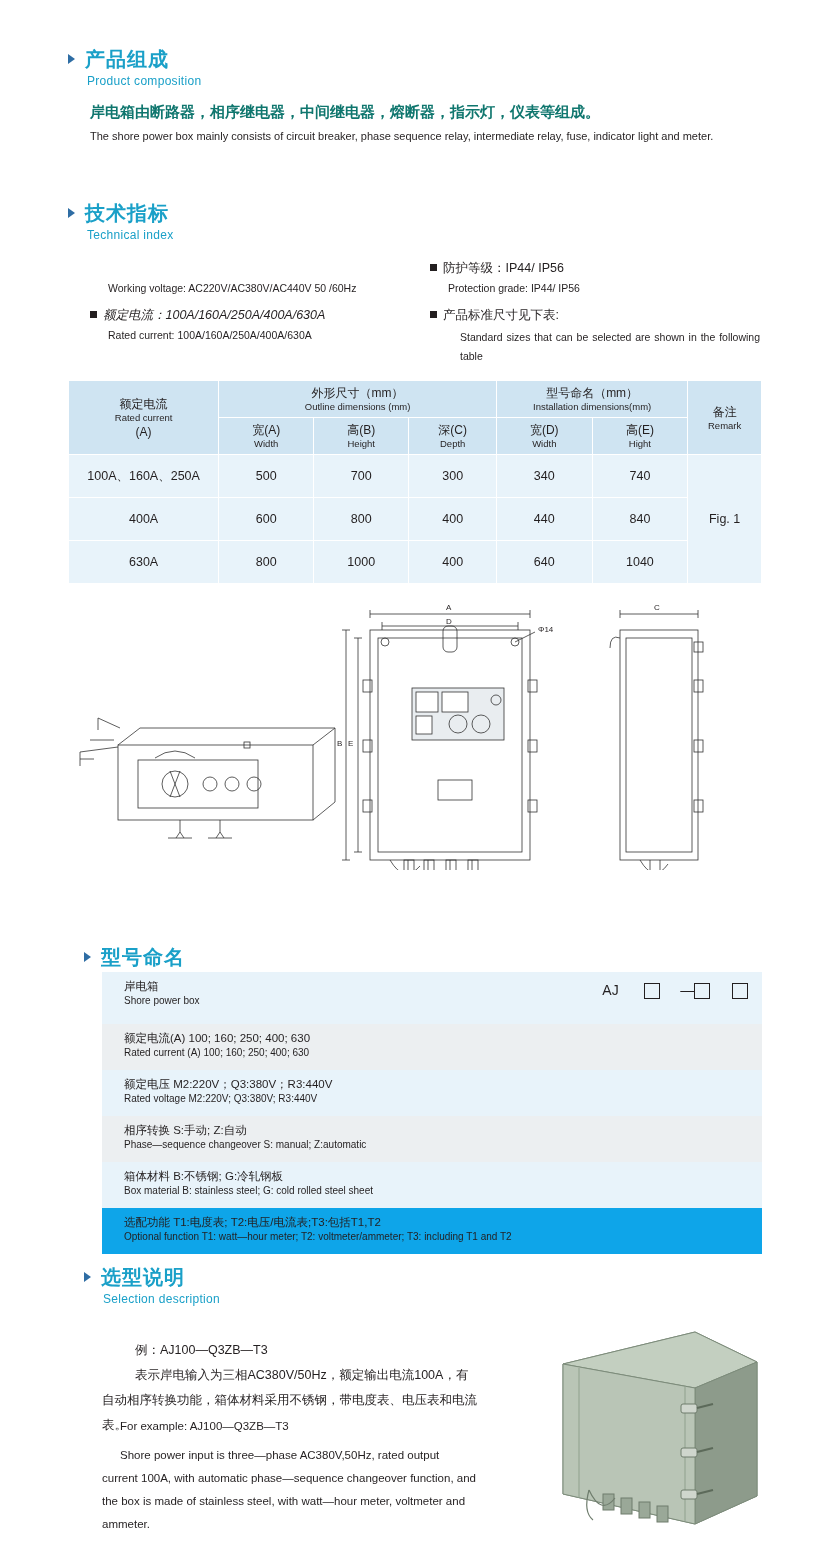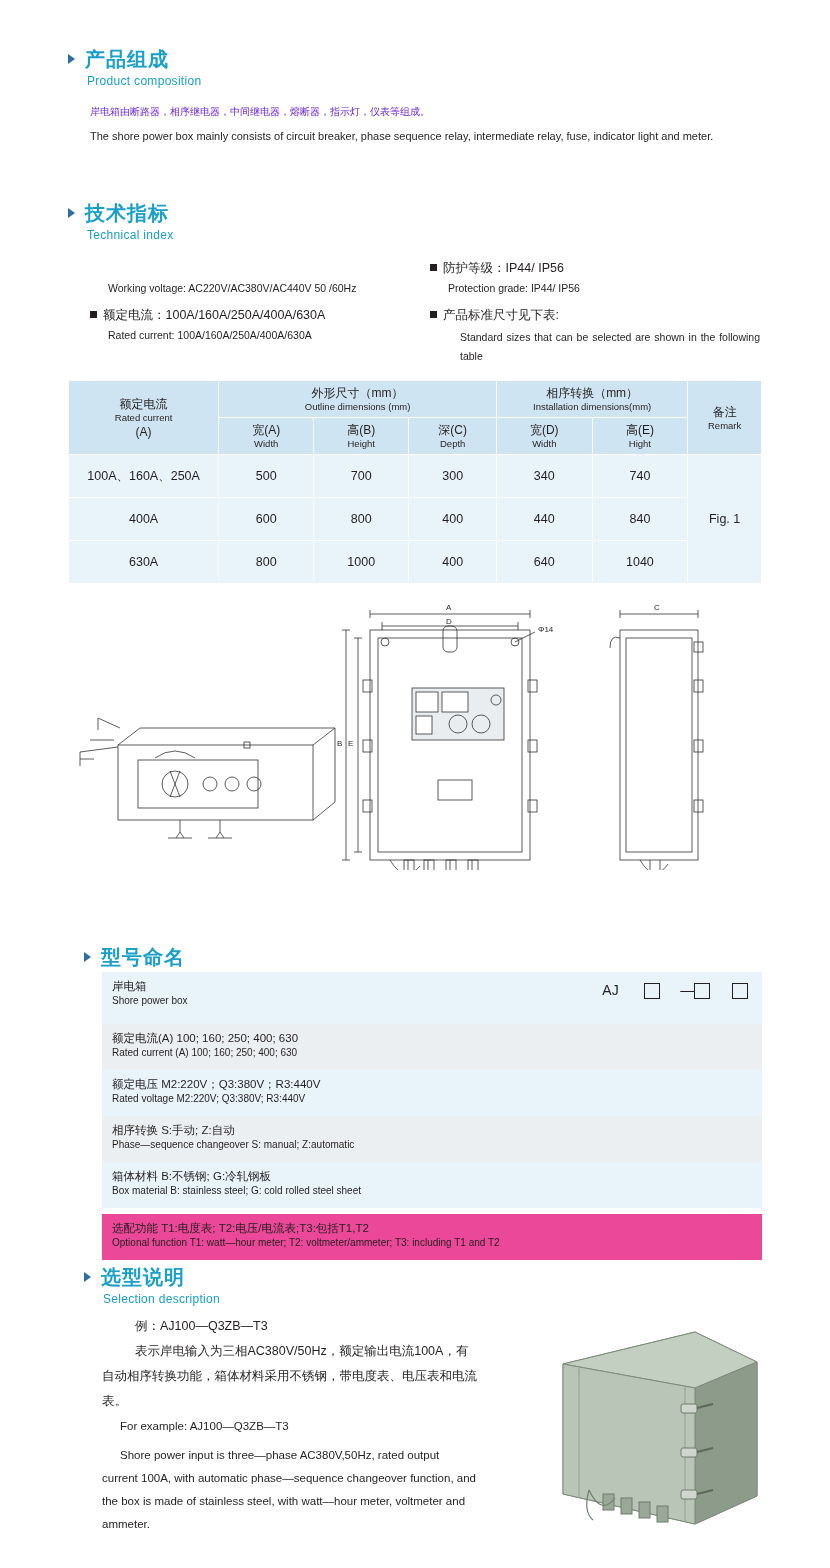--- a/index.html
+++ b/index.html
@@ -24,58 +24,58 @@
   .sec-head .cn{
     font-size:20px;color:#1aa0c8;font-weight:bold;letter-spacing:1px;
     margin-left:17px;line-height:22px;
   }
   .sec-head .en{
     font-size:12px;color:#1aa0c8;margin-left:19px;line-height:16px;margin-top:3px;
     letter-spacing:.3px;
   }
 
   
-  .p-cn{font-size:10px;color:#6d28d9;line-height:18px;}
+  .p-cn{font-size:15px;color:#0f766e;line-height:18px;font-weight:bold;}
   .p-en{font-size:11px;color:#231f20;line-height:16px;}
 
   
   .bullet{position:absolute;font-size:12.5px;color:#231f20;line-height:18px;}
   .bullet .sq{display:inline-block;width:7px;height:7px;background:#231f20;margin-right:6px;vertical-align:1px;}
   .sub{position:absolute;font-size:10.5px;color:#231f20;line-height:15px;}
 
   
   .spec{position:absolute;left:68px;top:380px;width:694px;border-collapse:collapse;}
   .spec td,.spec th{border:1px solid #ffffff;text-align:center;vertical-align:middle;}
   .spec thead td{background:#cfe4f2;color:#231f20;padding:4px 2px;}
   .spec tbody td{background:#e8f3fa;color:#231f20;height:40px;font-size:12.5px;}
   .th-cn{font-size:12px;display:block;line-height:16px;}
   .th-en{font-size:9.5px;display:block;line-height:12px;}
 
   
   .drawing{position:absolute;left:60px;top:580px;width:710px;height:290px;}
 
   
   .naming{position:absolute;left:102px;top:972px;width:660px;}
-  .nm-row{position:relative;padding:6px 10px;}
+  .nm-row{position:relative;padding:6px 22px;}
   .nm-cn{font-size:11.5px;line-height:16px;color:#231f20;}
   .nm-en{font-size:10px;line-height:14px;color:#231f20;}
   .nm-r1{background:#e8f3fa;height:40px;}
   .nm-r2{background:#eceff1;height:34px;}
   .nm-r3{background:#e8f3fa;height:34px;}
   .nm-r4{background:#eceff1;height:34px;}
   .nm-r5{background:#e8f3fa;height:34px;}
-  .nm-r6{background:#ec4899;height:34px;margin-top:6px;}
+  .nm-r6{background:#0ea5e9;height:34px;}
   .code-box{
     display:inline-block;width:14px;height:14px;border:1px solid #231f20;
     vertical-align:middle;
   }
   .code-area{position:absolute;right:14px;top:10px;font-size:14px;}
 
   
-  .sel-p{position:absolute;font-size:12.5px;line-height:22px;color:#231f20;}
+  .sel-p{position:absolute;font-size:12.5px;line-height:22px;color:#231f20;margin-top:24px;}
   .sel-pe{position:absolute;font-size:11.5px;line-height:21px;color:#231f20;}
 
   
   .photo{position:absolute;left:545px;top:1318px;width:230px;height:230px;}
 </style>
 </head>
 <body>
 
 <div class="page">
 
@@ -89,21 +89,21 @@
   <div class="p-en" style="position:absolute;left:90px;top:128px;width:700px;">The shore power box mainly consists of circuit breaker, phase sequence relay, intermediate relay, fuse, indicator light and meter.</div>
 
   <div class="sec-head" style="left:68px;top:202px;">
     <span class="arrow"></span>
     <div class="cn">技术指标</div>
     <div class="en">Technical index</div>
   </div>
 
   <div class="sub" style="left:108px;top:281px;">Working voltage: AC220V/AC380V/AC440V 50 /60Hz</div>
 
-  <div class="bullet" style="left:90px;top:306px;">
+  <div class="bullet" style="left:90px;top:306px;font-style:italic;">
     <span class="sq"></span><span>额定电流：100A/160A/250A/400A/630A</span>
   </div>
   <div class="sub" style="left:108px;top:328px;">Rated current: 100A/160A/250A/400A/630A</div>
 
   <div class="bullet" style="left:430px;top:259px;">
     <span class="sq"></span><span>防护等级：IP44/ IP56</span>
   </div>
   <div class="sub" style="left:448px;top:281px;">Protection grade: IP44/ IP56</div>
 
   <div class="bullet" style="left:430px;top:306px;">
@@ -117,21 +117,21 @@
         <td rowspan="2" style="width:155px;">
           <span class="th-cn">额定电流</span>
           <span class="th-en">Rated current</span>
           <span class="th-cn">(A)</span>
         </td>
         <td colspan="3">
           <span class="th-cn">外形尺寸（mm）</span>
           <span class="th-en">Outline dimensions (mm)</span>
         </td>
         <td colspan="2">
-          <span class="th-cn">相序转换（mm）</span>
+          <span class="th-cn">型号命名（mm）</span>
           <span class="th-en">Installation dimensions(mm)</span>
         </td>
         <td rowspan="2" style="width:72px;">
           <span class="th-cn">备注</span>
           <span class="th-en">Remark</span>
         </td>
       </tr>
       <tr>
         <td style="width:96px;">
           <span class="th-cn">宽(A)</span>

